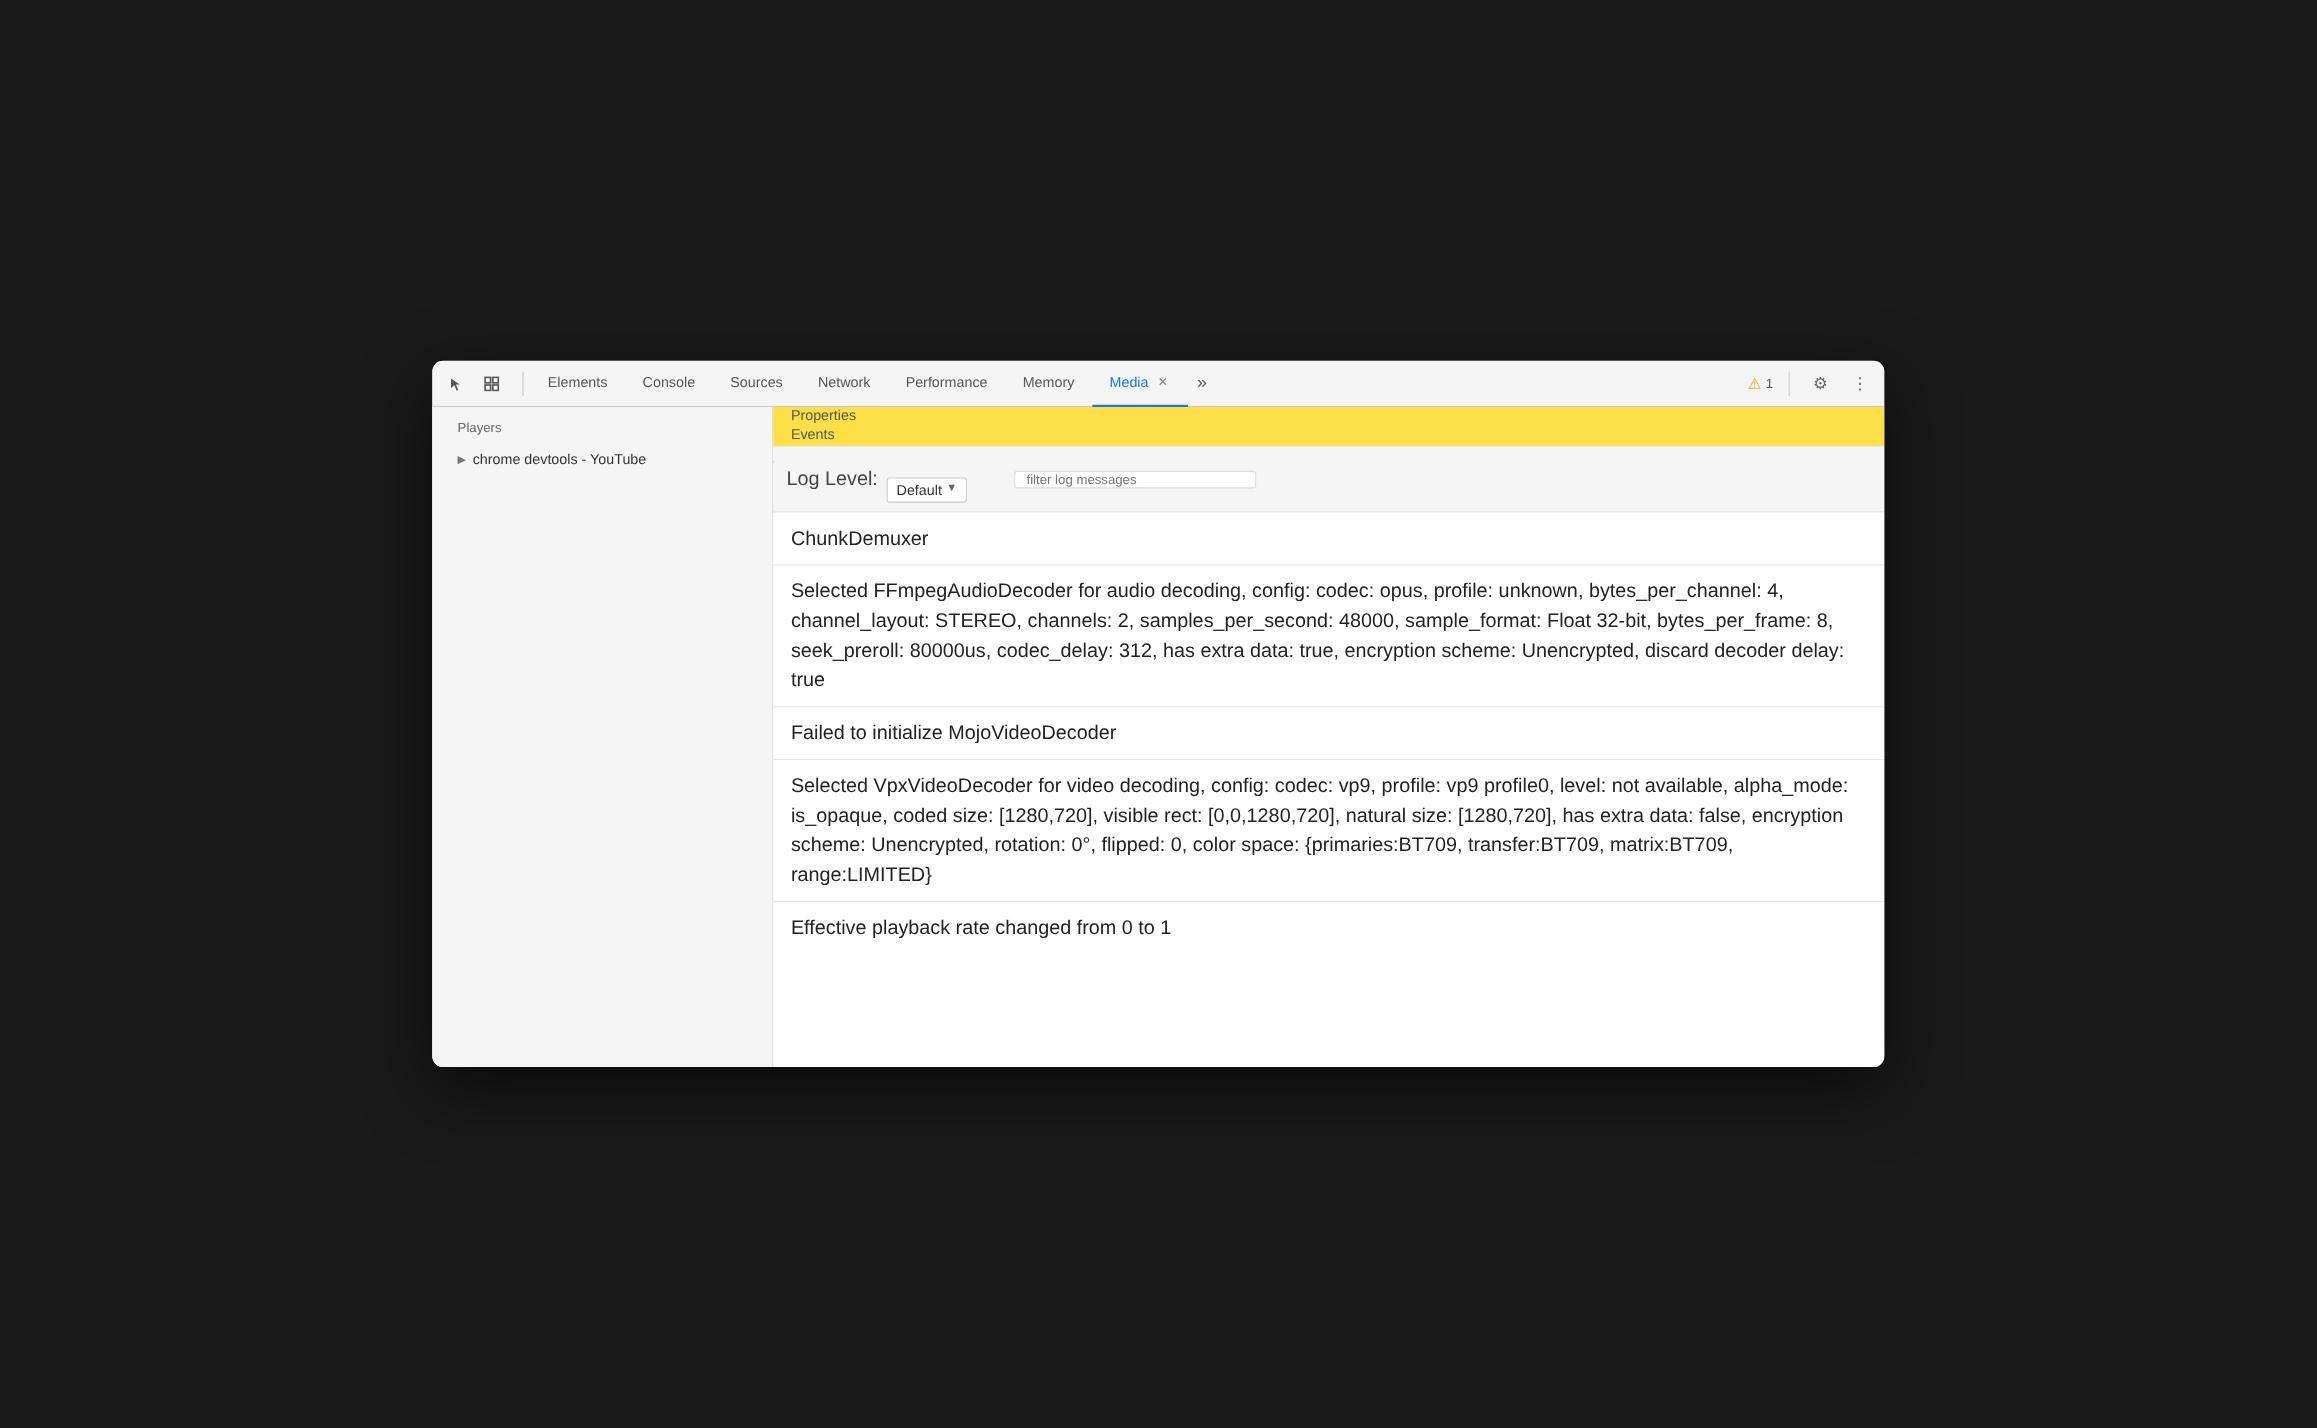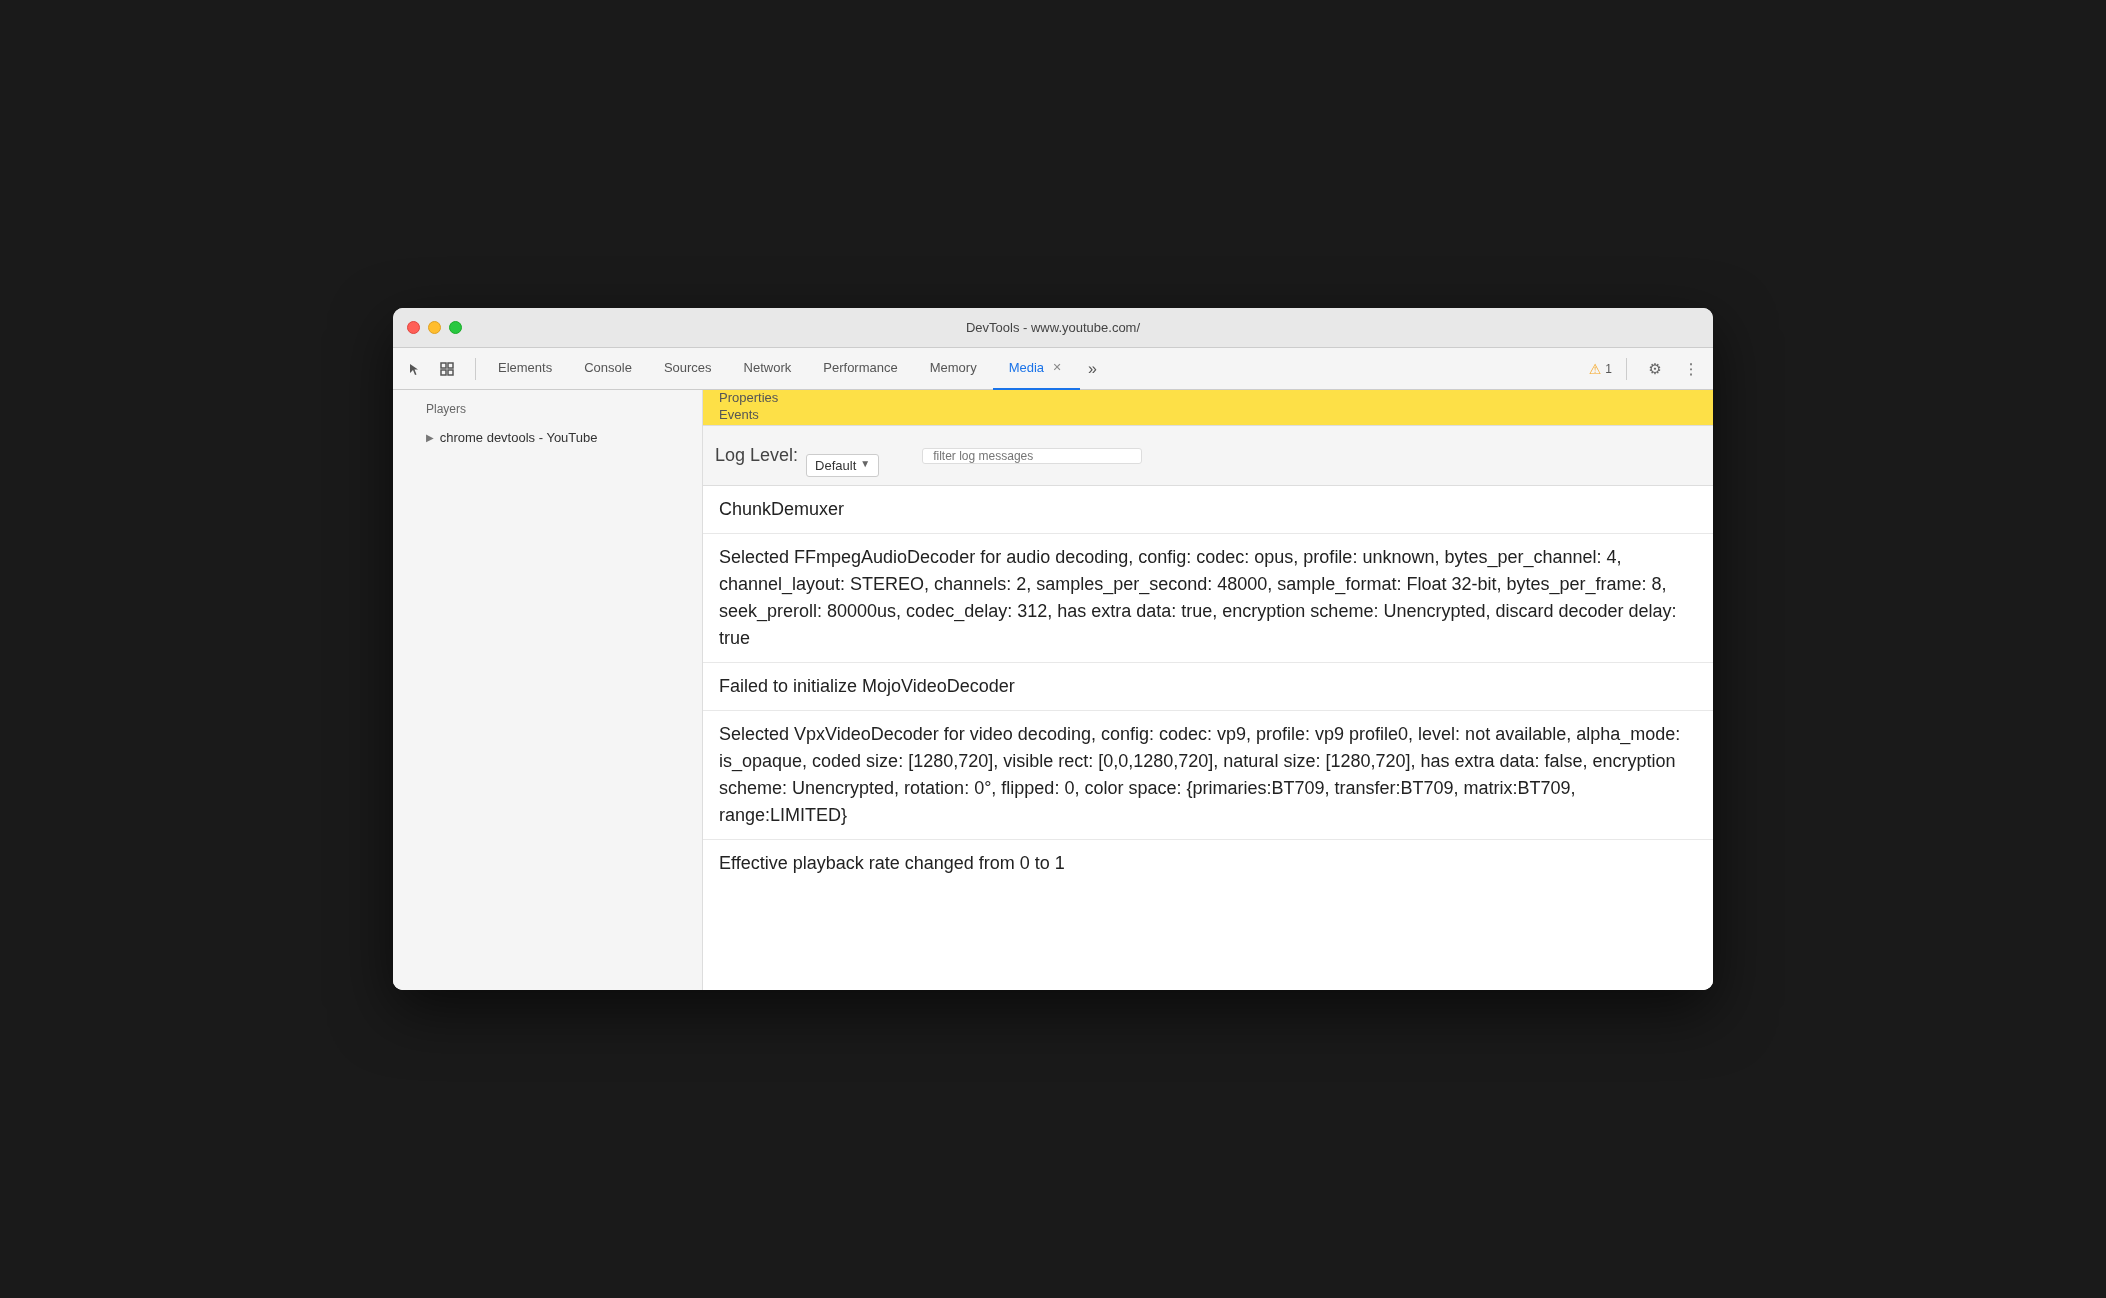--- a/index.html
+++ b/index.html
@@ -156,21 +156,21 @@
     .main-content {
       display: flex;
       height: calc(100% - 83px);
       min-height: 600px;
       background: #fff;
     }
     .sidebar {
       width: 310px;
       background: #f5f5f5;
       border-right: 1px solid #ddd;
-      padding: 12px 17px;
+      padding: 12px 7px;
     }
     .sidebar-title {
       font-size: 12px;
       color: #666;
       padding: 0 16px 8px 16px;
       font-weight: 500;
     }
     .sidebar-item {
       display: flex;
       align-items: center;
@@ -259,28 +259,20 @@
       color: #222;
       line-height: 1.5;
     }
     .message-row:last-child { border-bottom: none; }
   </style>
 </head>
 <body>
 
 <div class="window">
 
-  <div class="title-bar">
-    <div class="traffic-lights">
-      <div class="traffic-light tl-red"></div>
-      <div class="traffic-light tl-yellow"></div>
-      <div class="traffic-light tl-green"></div>
-    </div>
-    <span class="title-text">DevTools - www.youtube.com/</span>
-  </div>
 
   <div class="toolbar">
     <div class="toolbar-icons">
       <button class="toolbar-icon-btn">
         <svg width="14" height="14" viewBox="0 0 14 14" fill="none">
           <path d="M2 2 L2 11 L5 8 L7 13 L8.5 12.5 L6.5 7.5 L10 7.5 Z" fill="#555"></path>
         </svg>
       </button>
       <button class="toolbar-icon-btn">
         <svg width="14" height="14" viewBox="0 0 14 14" fill="none">

